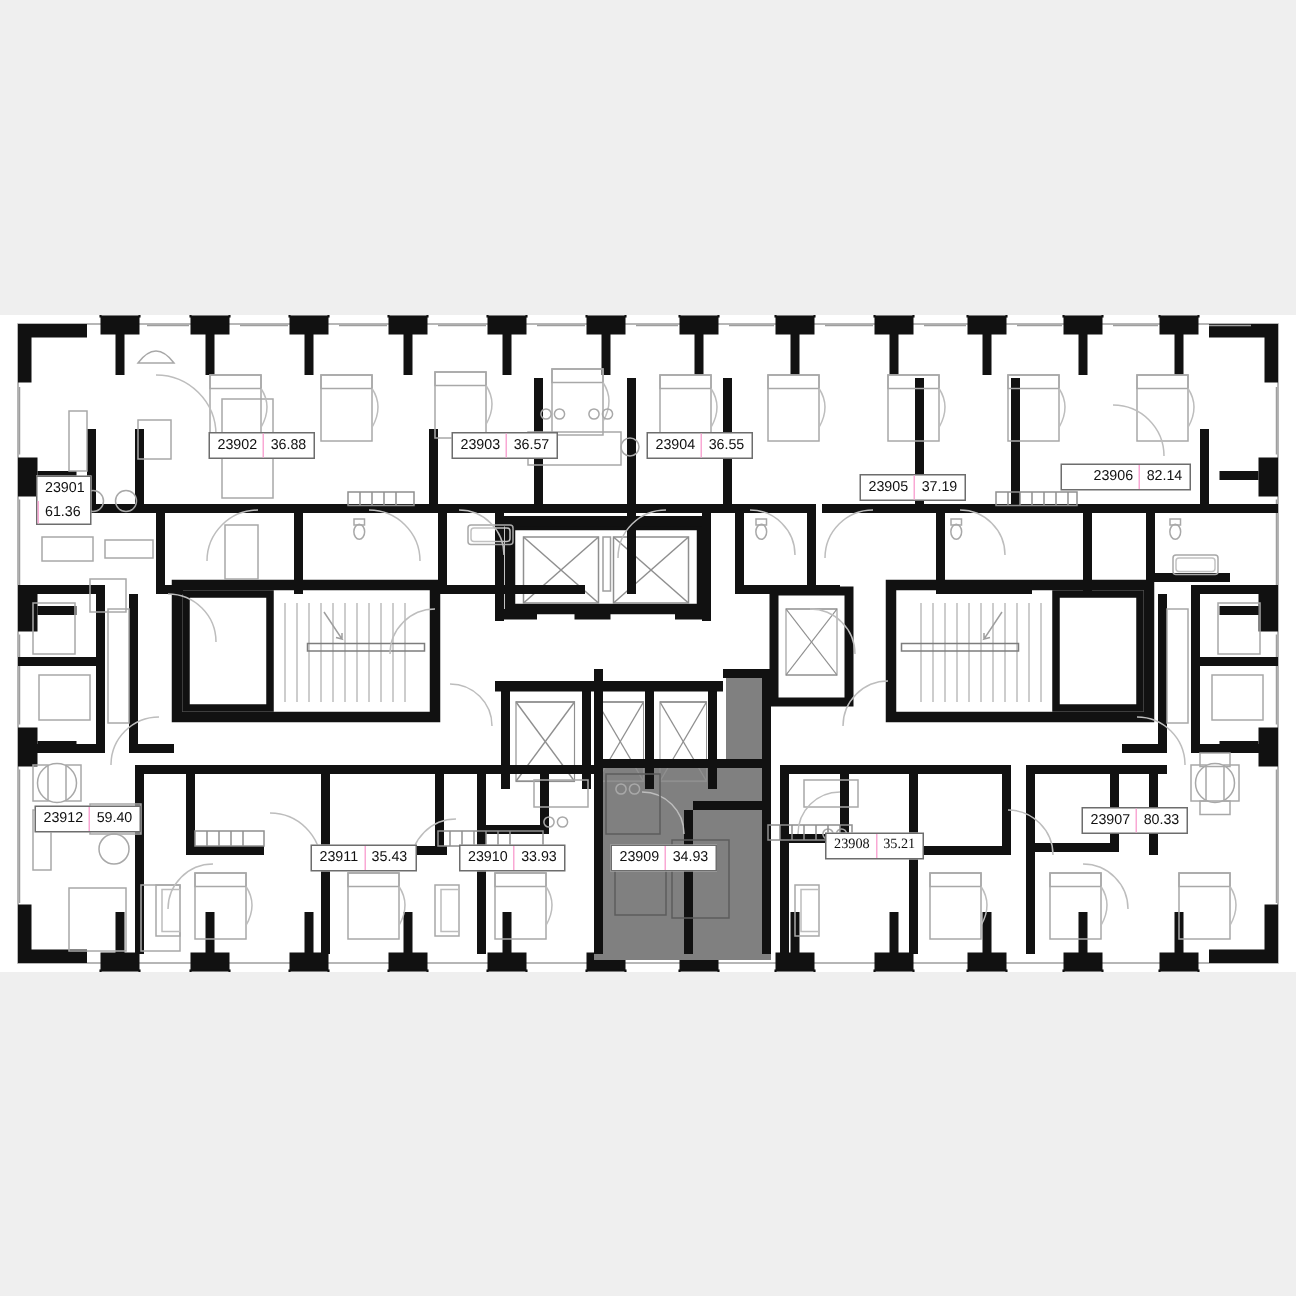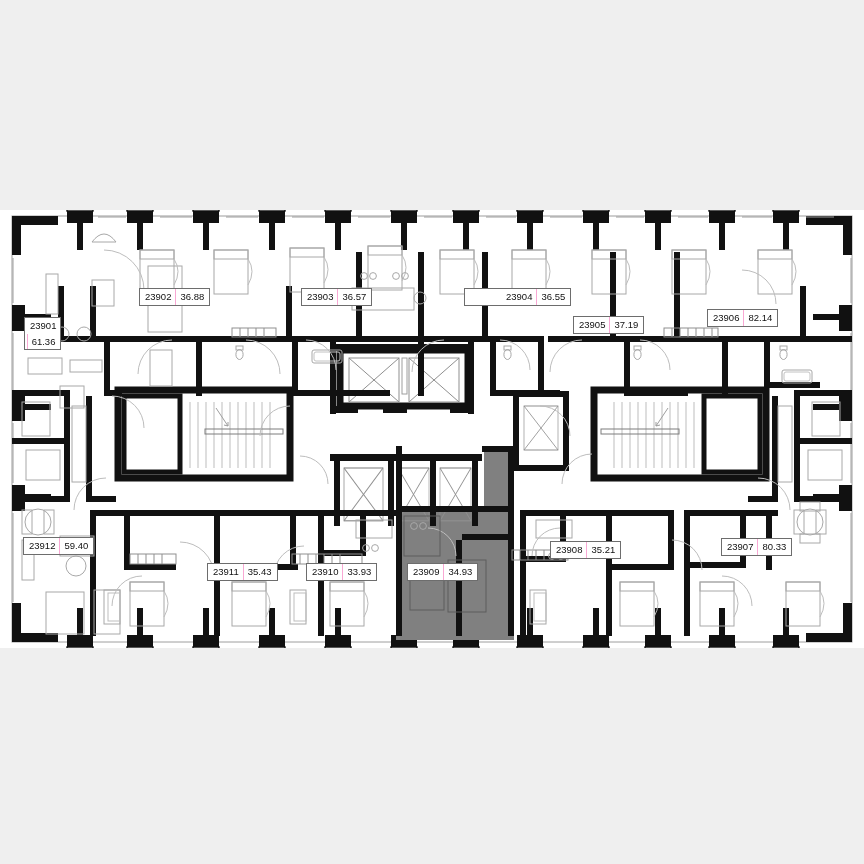--- a/index.html
+++ b/index.html
@@ -17,21 +17,21 @@
     left:0;top:210px;
     width:864px;height:438px;
     background:#ffffff;
   }
   #plan-svg{display:block;width:864px;height:438px;}
 
   
   .unit-label{
     position:absolute;
     display:flex;
-    align-items:flex-end;
+    align-items:flex-start;
     background:#ffffff;
     border:1px solid #6d6d6d;
     font-size:9.5px;
     line-height:1;
     color:#101010;
     white-space:nowrap;
     z-index:40;
     box-sizing:border-box;
   }
   .unit-label .uid{
@@ -605,37 +605,37 @@
     <span class="uarea">61.36</span>
   </div>
   <div class="unit-label" style="left:139px;top:288px;">
     <span class="uid">23902</span>
     <span class="uarea">36.88</span>
   </div>
   <div class="unit-label" style="left:301px;top:288px;">
     <span class="uid">23903</span>
     <span class="uarea">36.57</span>
   </div>
-  <div class="unit-label" style="left:464px;top:288px;padding-left:36px;">
+  <div class="unit-label" style="left:431px;top:288px;">
     <span class="uid">23904</span>
     <span class="uarea">36.55</span>
   </div>
   <div class="unit-label" style="left:549px;top:316px;margin-left:24px;">
     <span class="uid">23905</span>
     <span class="uarea">37.19</span>
   </div>
-  <div class="unit-label" style="left:707px;top:309px;">
+  <div class="unit-label" style="left:707px;top:309px;padding-left:16px;">
     <span class="uid">23906</span>
     <span class="uarea">82.14</span>
   </div>
   <div class="unit-label" style="left:685px;top:538px;margin-left:36px;">
     <span class="uid">23907</span>
     <span class="uarea">80.33</span>
   </div>
-  <div class="unit-label" style="left:550px;top:541px;">
+  <div class="unit-label" style="left:550px;top:555px;font-family:Liberation Serif, serif;">
     <span class="uid">23908</span>
     <span class="uarea">35.21</span>
   </div>
   <div class="unit-label" style="left:407px;top:563px;">
     <span class="uid">23909</span>
     <span class="uarea">34.93</span>
   </div>
   <div class="unit-label" style="left:306px;top:563px;">
     <span class="uid">23910</span>
     <span class="uarea">33.93</span>

